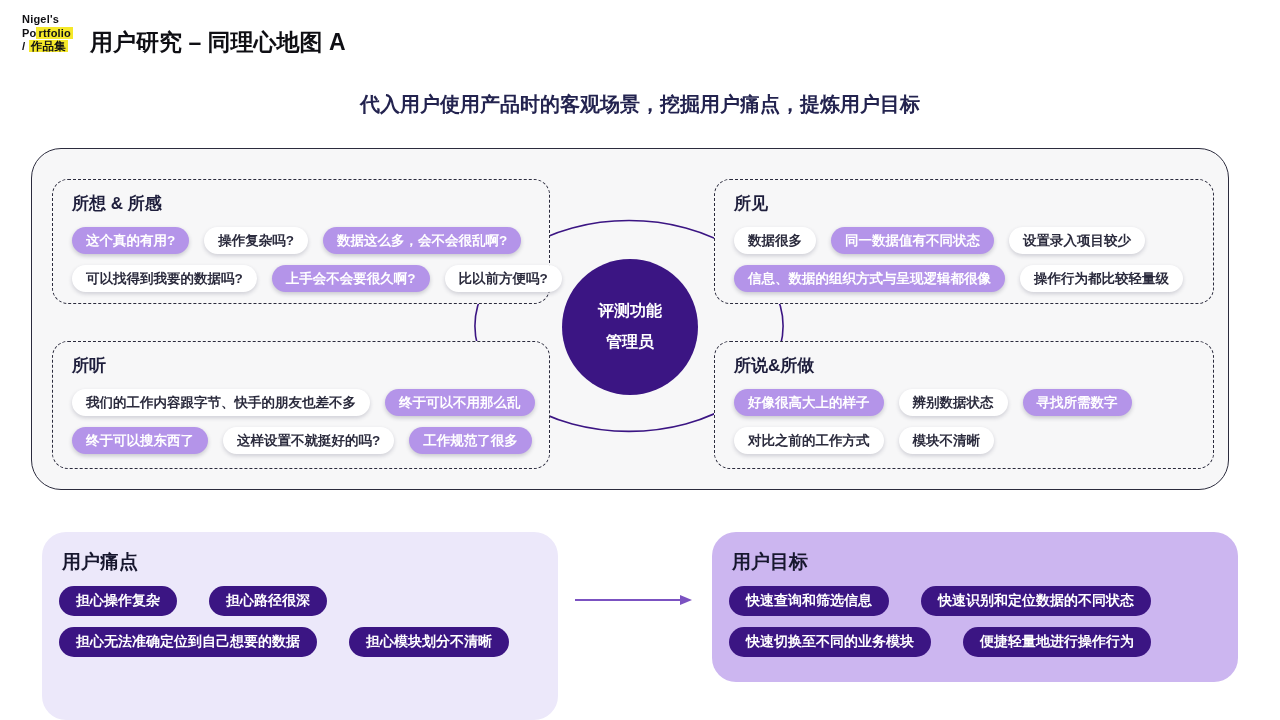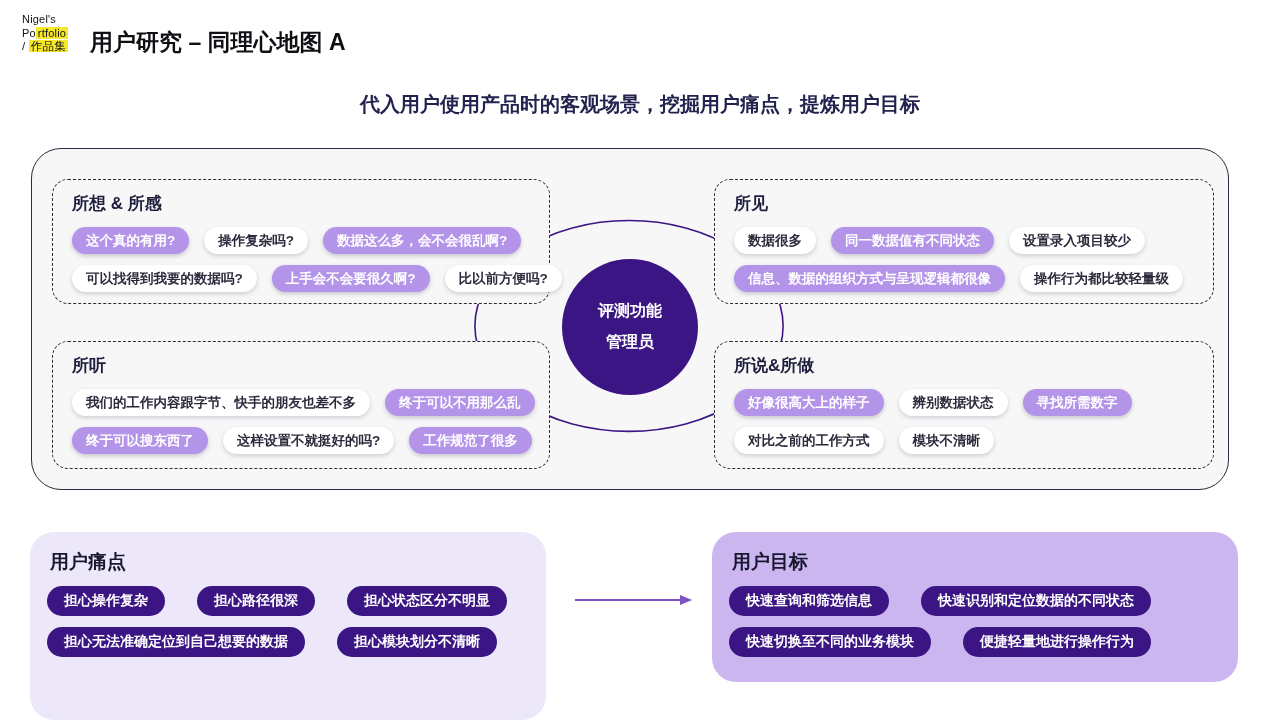--- a/index.html
+++ b/index.html
@@ -1,20 +1,20 @@
 <!DOCTYPE html>
 <html style="--dark-purple: #3b1583; --light-purple: #b494e9; --pain-bg: #ece8fa; --goal-bg: #ccb6f0; --container-bg: #f7f7f8; --yellow: #f5e829; --ink: #1e1e3c; --arrow: #7b52c1;"><head>
 <meta charset="utf-8">
 <style>
   html,body{margin:0;padding:0;background:#fff;}
   .stage{position:relative;width:1280px;height:720px;background:#fff;overflow:hidden;
          font-family:"Liberation Sans","DejaVu Sans",sans-serif;}
 
   
-  .logo{position:absolute;left:22px;top:13px;font-size:11px;font-weight:normal;
+  .logo{position:absolute;left:22px;top:13px;font-size:11px;font-weight:bold;
         color:#101014;line-height:13.5px;letter-spacing:.2px;}
   .logo .hl{background:var(--yellow,#f5e829);padding:0 2px;}
   .logo .l3{font-size:11.5px;}
 
   
   .page-title{position:absolute;left:90px;top:27px;font-size:23px;font-weight:bold;color:#0f0f14;}
   .subtitle{position:absolute;left:0;right:0;top:91px;text-align:center;
             font-size:20px;font-weight:bold;color:#23234f;}
 
   
@@ -37,21 +37,21 @@
   .pill.purple{background:var(--light-purple,#b494e9);color:#fff;box-shadow:0 2px 4px rgba(30,30,60,.22);}
   .pill.white{background:#fff;color:#2b2b3d;box-shadow:0 2px 4px rgba(30,30,60,.18);}
 
   .center-circle{position:absolute;left:530px;top:110px;width:136px;height:136px;border-radius:50%;
                  background:var(--dark-purple,#3b1583);z-index:3;display:flex;flex-direction:column;
                  align-items:center;justify-content:center;gap:10px;color:#fff;
                  font-size:16px;font-weight:bold;}
 
   
   .bottom-box{position:absolute;border-radius:24px;padding:14px 17px;box-sizing:border-box;}
-  .pain-box{left:30px;top:532px;width:516px;height:188px;background:var(--pain-bg,#ece8fa);}
+  .pain-box{left:42px;top:532px;width:516px;height:188px;background:var(--pain-bg,#ece8fa);}
   .goal-box{left:712px;top:532px;width:526px;height:150px;background:var(--goal-bg,#ccb6f0);}
   .box-title{font-size:19px;font-weight:bold;color:#17172e;margin:3px 0 0 3px;line-height:26px;}
   .box-row{display:flex;gap:32px;margin-top:11px;align-items:center;}
   .pill.dark{background:var(--dark-purple,#3b1583);color:#fff;height:30px;border-radius:16px;
              padding:0 17px;font-size:14px;box-shadow:none;}
 
   
   .arrow{position:absolute;left:574px;top:593px;}
   .arrow line{stroke:var(--arrow,#7b52c1);stroke-width:2;}
   .arrow polygon{fill:var(--arrow,#7b52c1);}
@@ -133,21 +133,20 @@
       <span>评测功能</span>
       <span>管理员</span>
     </div>
   </div>
 
   <div class="bottom-box pain-box">
     <div class="box-title">用户痛点</div>
     <div class="box-row">
       <span class="pill dark">担心操作复杂</span>
       <span class="pill dark">担心路径很深</span>
-      <span class="pill dark">担心状态区分不明显</span>
     </div>
     <div class="box-row">
       <span class="pill dark">担心无法准确定位到自己想要的数据</span>
       <span class="pill dark">担心模块划分不清晰</span>
     </div>
   </div>
 
   <svg class="arrow" width="122" height="14">
     <line x1="1" y1="7" x2="106" y2="7"></line>
     <polygon points="106,2 118,7 106,12"></polygon>

